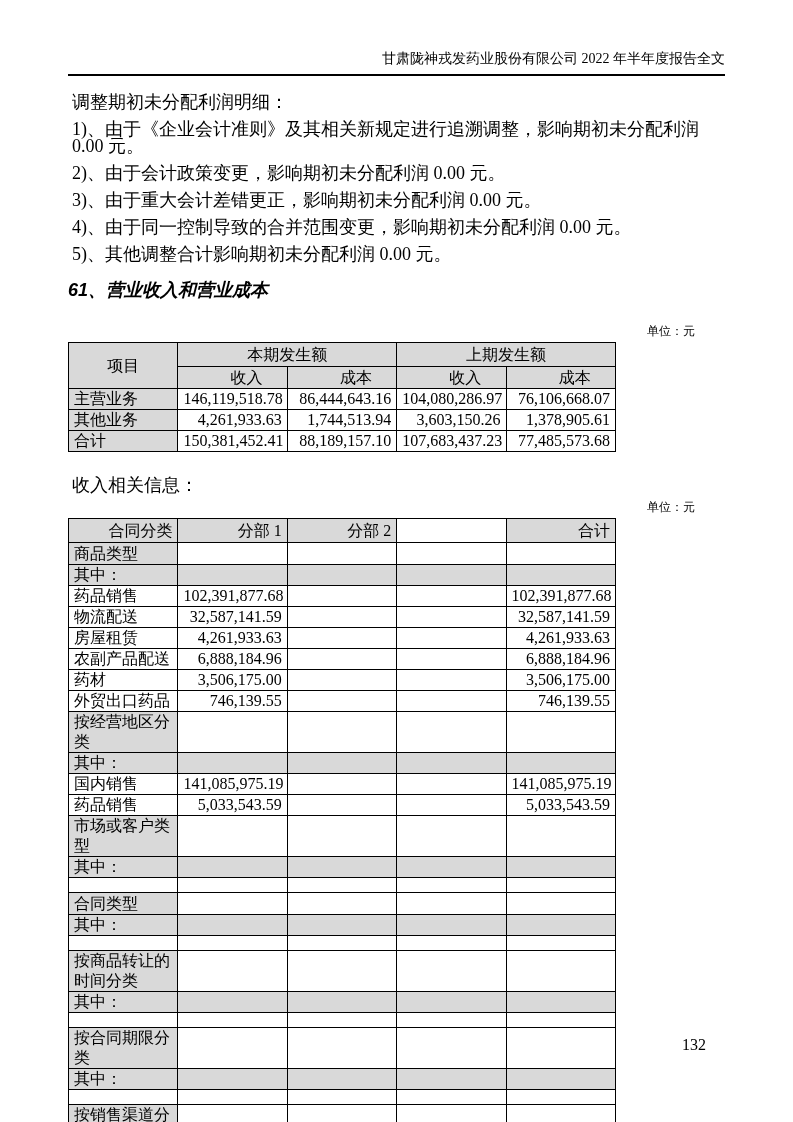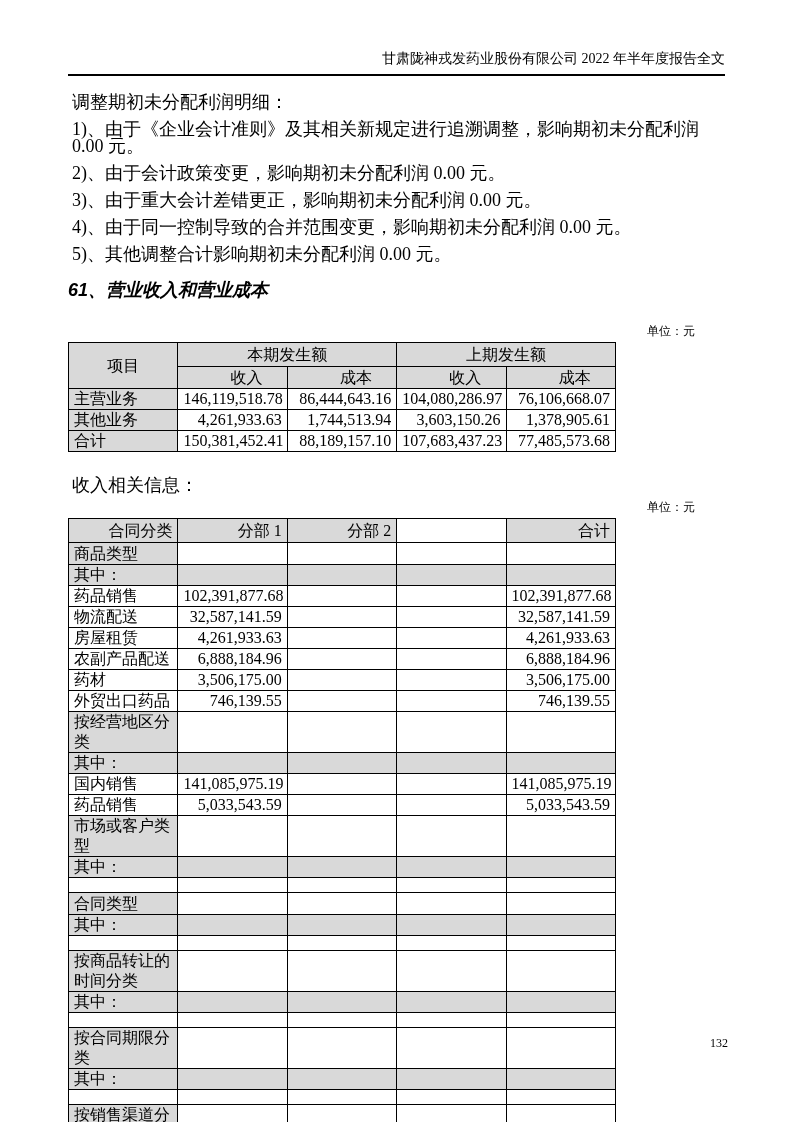--- a/index.html
+++ b/index.html
@@ -73,22 +73,22 @@
   #table1 thead tr:last-child th { height:22px;padding-left:33px; }
   #table1 tbody td { height:20px; }
   #table2 thead th { height:24px;text-align:right; }
   #table2 tr.section td { height:22px; }
   #table2 tr.subheader td { height:20px; }
   #table2 tr.data td { height:18px; }
   #table2 tr.empty td { height:15px; font-size:9px; }
   .page-footer {
     position:absolute;
     top:1036px;
-    right:65px;
-    font-size:12px;
+    right:87px;
+    font-size:16px;
   }
 </style>
 </head>
 <body>
 
 <div class="page" style="--shade: #d9d9d9;">
 
   <div class="page-header">
     <span>甘肃陇神戎发药业股份有限公司 2022 年半年度报告全文</span>
   </div>

